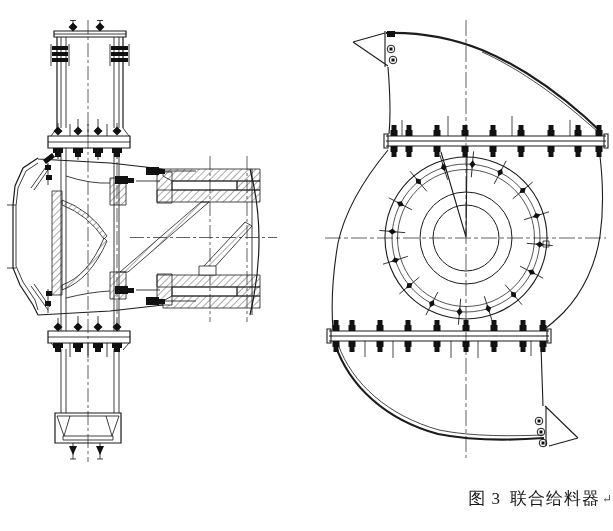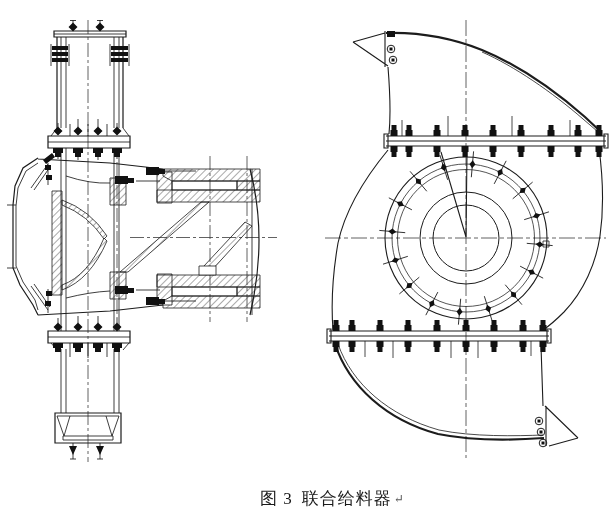--- a/index.html
+++ b/index.html
@@ -1,19 +1,19 @@
 <!DOCTYPE html>
 <html><head>
 <meta charset="utf-8">
 <style>
   html,body{margin:0;padding:0;background:#ffffff;}
   #stage{position:relative;width:613px;height:531px;background:#ffffff;overflow:hidden;
          font-family:"Liberation Serif","DejaVu Serif",serif;}
   #dwg{position:absolute;left:0;top:0;}
-  .caption{position:absolute;left:0;top:487px;width:613px;text-align:center;
+  .caption{position:absolute;left:0;top:487px;width:613px;text-align:right;
            padding-left:52px;box-sizing:border-box;font-size:17px;color:#1a1a1a;
            letter-spacing:1px;white-space:nowrap;}
   .caption .lbl{margin-right:9px;}
   .caption .ret{font-size:12px;color:#555;margin-left:2px;vertical-align:1px;}
 </style>
 </head>
 <body>
 
 <div id="stage">
 

